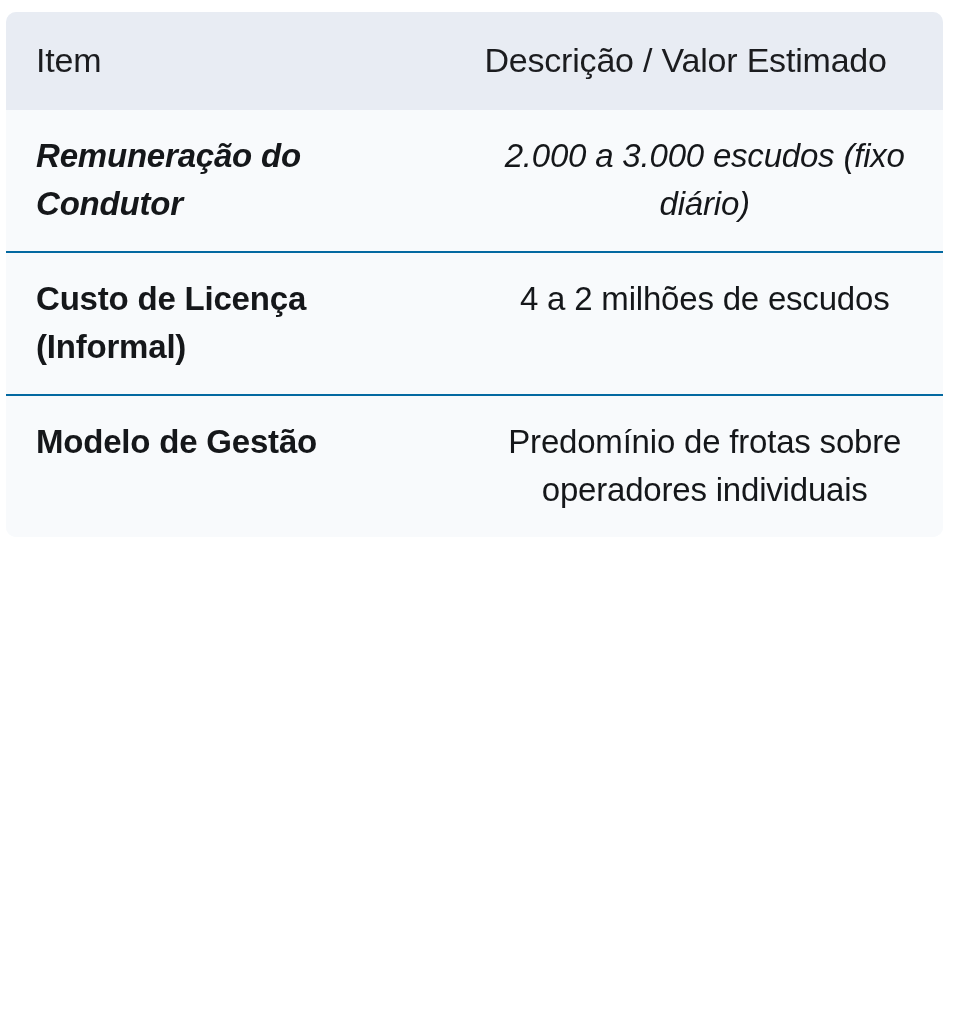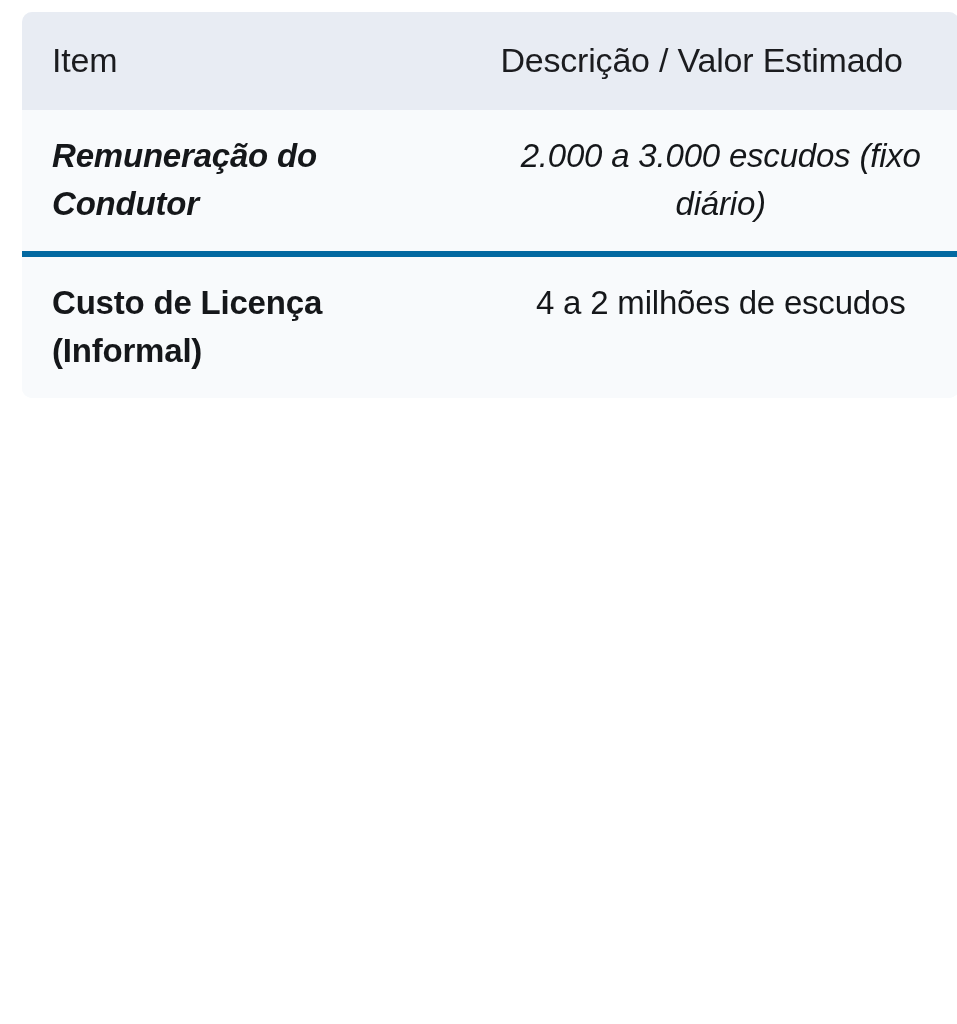--- a/index.html
+++ b/index.html
@@ -12,21 +12,21 @@
     width: 957px;
     height: 1024px;
     font-family: "Liberation Sans", sans-serif;
     -webkit-font-smoothing: antialiased;
     overflow: hidden;
   }
 
   .table-wrap {
     box-sizing: border-box;
     width: 957px;
-    padding: 12px 10px 0 22px;
+    padding: 12px 10px 0 6px;
   }
 
   table.data-table {
     width: 937px;
     border-collapse: collapse;
     table-layout: fixed;
     border-radius: 10px;
     overflow: hidden;
     background: #f8fafc;
   }
@@ -50,21 +50,21 @@
   }
 
   tbody td {
     background: #f8fafc;
     vertical-align: top;
     text-align: left;
     color: #15171a;
     font-size: 33px;
     line-height: 1.44;
     padding: 22px 18px 24px 30px;
-    border-top: 6px solid #0369a1;
+    border-top: 2px solid #0369a1;
     letter-spacing: -0.2px;
   }
   tbody tr:first-child td {
     border-top: none;
     font-style: italic;
   }
   tbody td.cell-item {
     font-weight: 700;
   }
   tbody td.cell-desc {
@@ -90,15 +90,19 @@
     </thead>
     <tbody>
       <tr>
         <td class="cell-item">Remuneração do Condutor</td>
         <td class="cell-desc">2.000 a 3.000 escudos (fixo diário)</td>
       </tr>
       <tr>
         <td class="cell-item">Custo de Licença (Informal)</td>
         <td class="cell-desc">4 a 2 milhões de escudos</td>
       </tr>
+      <tr>
+        <td class="cell-item">Modelo de Gestão</td>
+        <td class="cell-desc">Predomínio de frotas sobre operadores individuais</td>
+      </tr>
     </tbody>
   </table>
 </div>
 
 </body></html>

